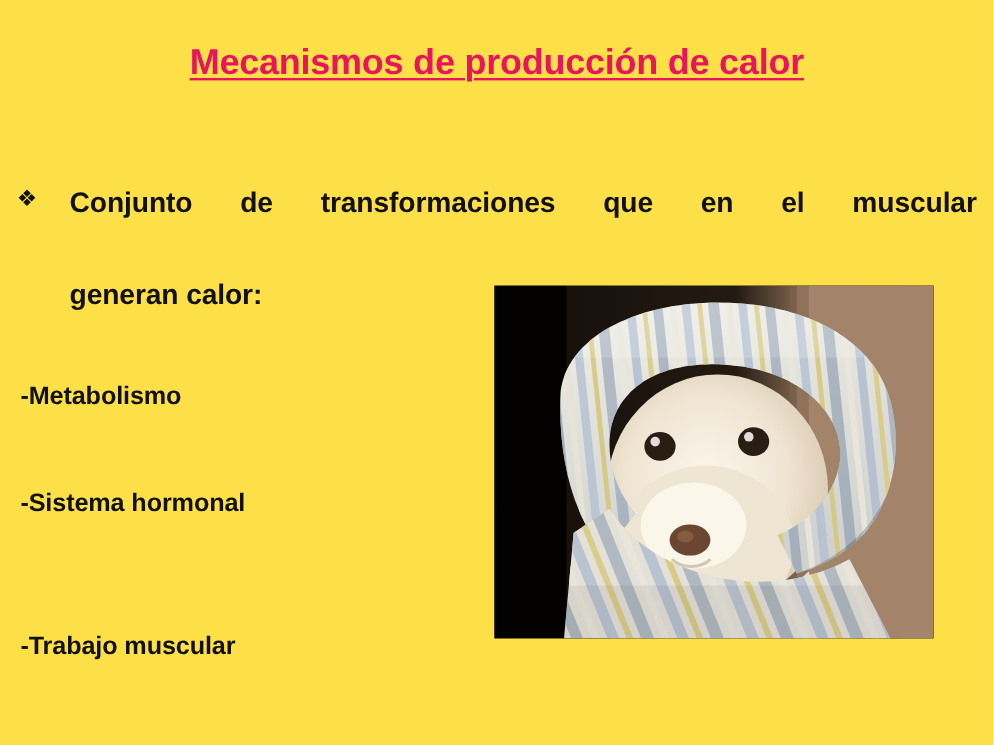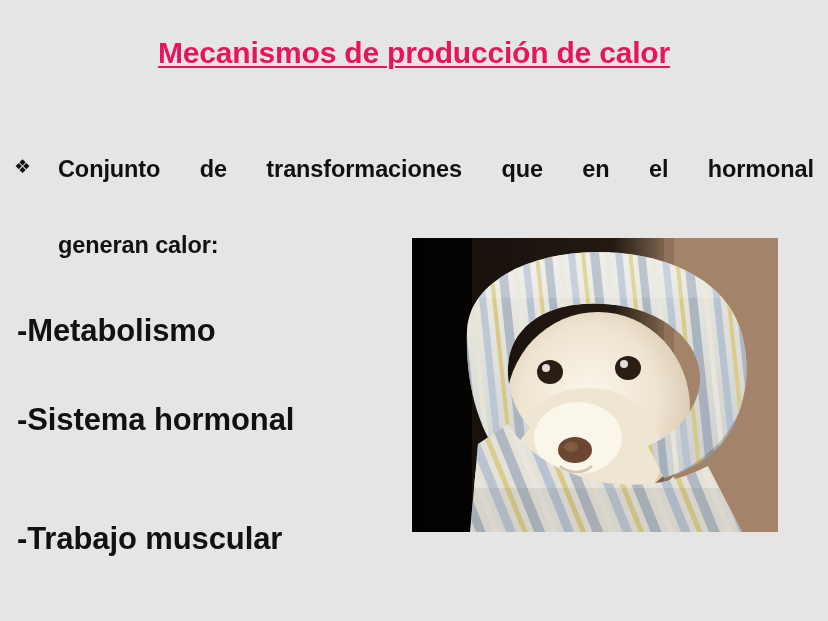--- a/index.html
+++ b/index.html
@@ -82,21 +82,21 @@
   }
   #bullet-text .last {
     display: block;
     text-align: left;
   }
 
   
   .dash-item {
     position: absolute;
     left: 17px;
-    font-size: 31px;
+    font-size: 21px;
     font-weight: bold;
     color: #111111;
     line-height: 30px;
     white-space: nowrap;
     letter-spacing: -0.1px;
   }
   #dash-item-0 { top: 316px; }
   #dash-item-1 { top: 405px; }
   #dash-item-2 { top: 524px; text-align: center; }
 
@@ -108,30 +108,30 @@
     width: 366px;
     height: 294px;
     overflow: hidden;
     background: #0a0705;
   }
   #picture svg { display: block; }
 </style>
 </head>
 <body>
 
-<div id="slide" style="background: #e5e5e5;">
+<div id="slide" style="background: #fde047;">
 
   <div id="title-block">
     <div class="title-line" style="color: rgb(232, 21, 94);"><span class="u">Mecanismos de producción de calor</span></div>
   </div>
 
   <div id="bullet-row">
     <div id="bullet-glyph" style="color: rgb(17, 17, 17);">❖</div>
     <div id="bullet-text" style="color: rgb(17, 17, 17);">
-      <span class="just">Conjunto de transformaciones que en el hormonal</span>
+      <span class="just">Conjunto de transformaciones que en el muscular</span>
       <span class="last">generan calor:</span>
     </div>
   </div>
 
   <div class="dash-item" id="dash-item-0" style="color: rgb(17, 17, 17);">-Metabolismo</div>
   <div class="dash-item" id="dash-item-1" style="color: rgb(17, 17, 17);">-Sistema hormonal</div>
   <div class="dash-item" id="dash-item-2" style="color: rgb(17, 17, 17);">-Trabajo muscular</div>
 
   <div id="picture">
     <svg width="366" height="294" viewBox="0 0 366 294">

